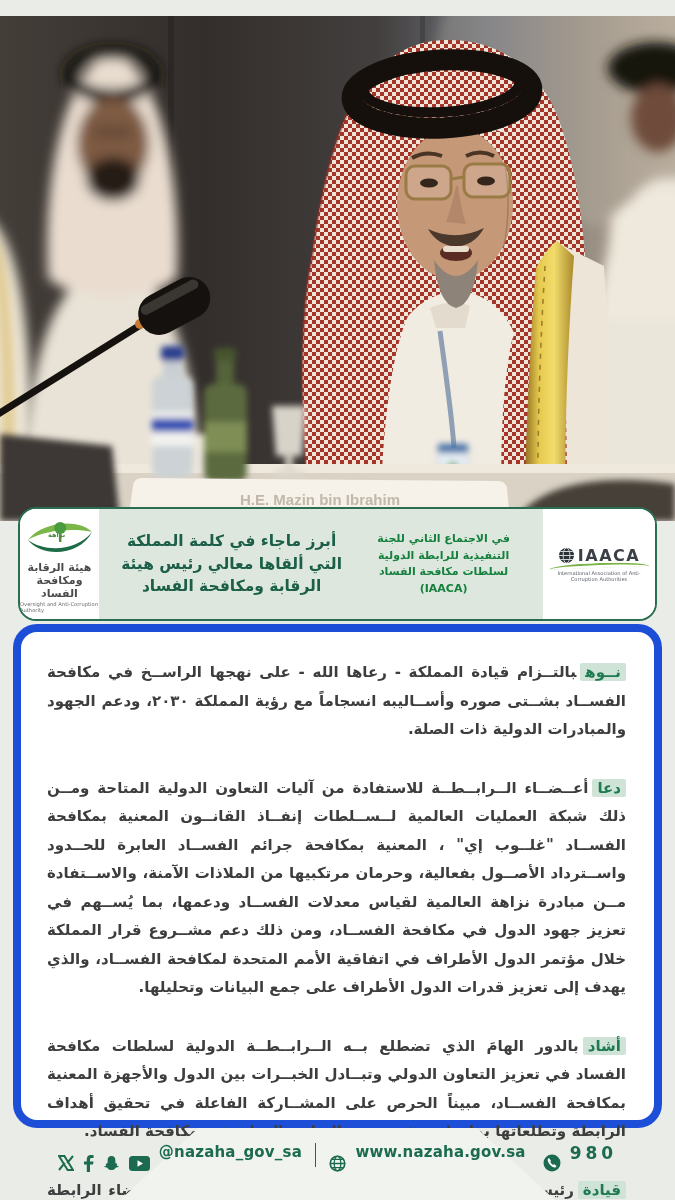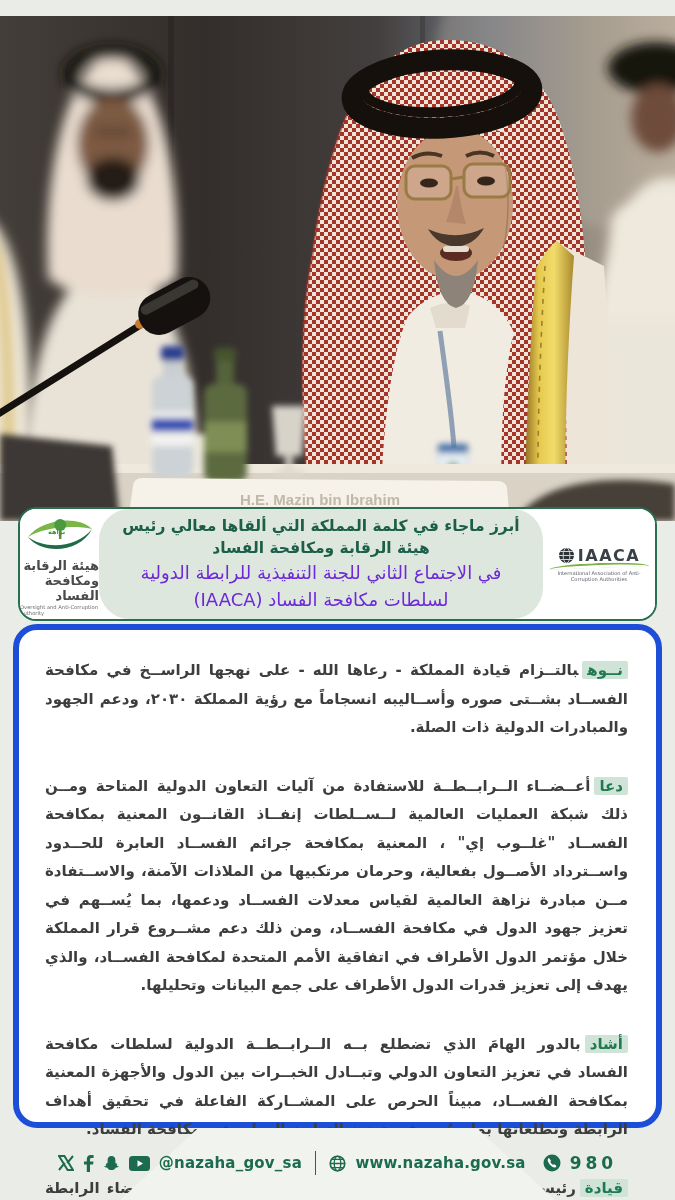--- a/index.html
+++ b/index.html
@@ -21,52 +21,52 @@
   .photo { position:absolute; left:0; top:16px; width:544px; height:505px; }
 
   
   .header-box{
     position:absolute; left:18px; top:507px; width:639px; height:114px;
     background:#ffffff; border:2px solid #2a6e52; border-radius:18px;
     display:flex; align-items:stretch; overflow:hidden;
   }
   .hdr-left{ width:79px; display:flex; flex-direction:column; align-items:center; justify-content:center; background:#fff; }
   .hdr-center{
-    flex:1; background:#dde7dd; display:flex; flex-direction:column;
-    align-items:center; justify-content:center; padding:6px 10px; text-align:center;border-radius:31px;
+    flex:1; background:#dde7dd; display:flex; flex-direction:row;
+    align-items:center; justify-content:center; padding:6px 10px; text-align:center;
   }
   .hdr-right{ width:112px; display:flex; flex-direction:column; align-items:center; justify-content:center; background:#fff; padding:16px 4px; }
   .title1{ color:#1b5f49; font-size:15.5px; font-weight:bold; line-height:1.45; direction:rtl; }
-  .title2{ color:#6d28d9; font-size:18px; font-weight:normal; line-height:1.5; direction:rtl; }
+  .title2{ color:#15803d; font-size:11px; font-weight:bold; line-height:1.5; direction:rtl; }
   .dateline{ color:#1b5f49; font-size:12px; font-weight:bold; margin-top:9px; direction:rtl; }
 
-  .nazaha-name-ar{ font-size:13px; font-weight:bold; color:#4a4a4a; margin-top:3px; direction:rtl; }
+  .nazaha-name-ar{ font-size:11px; font-weight:bold; color:#4a4a4a; margin-top:3px; direction:rtl;text-align:center; }
   .nazaha-name-en{ font-size:5.2px; color:#6a6a6a; margin-top:1px; }
 
   .iaaca-row{ display:flex; align-items:center; gap:3px; }
   .iaaca-acronym{ font-size:16px; font-weight:bold; color:#3a4045; letter-spacing:1.5px; }
   .iaaca-name{ font-size:5.1px; color:#5a6068; margin-top:2px; text-align:center; }
   .iaaca-swoosh{ width:100px; height:5px; border-radius:50%/100% 100% 0 0;
     border-top:2.5px solid #79b242; margin-top:-2px; transform:rotate(-2deg); }
 
   
   .body-card{
     position:absolute; left:13px; top:624px; width:649px; height:504px;
-    background:#ffffff; border:6px solid #1d4ed8; border-radius:24px;
+    background:#ffffff; border:8px solid #1d4ed8; border-radius:24px;
     padding:26px 28px 20px 26px;
     display:flex; flex-direction:column; gap:30px;
   }
   .para{ direction:rtl; text-align:justify; color:#3d3d3d; font-size:15px;
     font-weight:bold; line-height:28.5px; }
   .kw{ background:#cfe3d6; color:#1f7a52; padding:0 5px; border-radius:2px; margin-left:4px; }
 
   
   .footer{
     position:absolute; left:0; top:1143px; width:675px; height:40px;
-    display:flex; align-items:center; justify-content:center; gap:9px;
+    display:flex; justify-content:center; gap:9px;
     color:#1c6b50;
   }
   .footer svg{ display:block; }
   .f-handle,.f-site{ font-size:15px; font-weight:bold; color:#1c6b50; letter-spacing:.2px; }
   .f-div{ width:1.5px; height:24px; background:#1c6b50; margin:0 4px; }
   .f-phone{ font-size:17px; font-weight:bold; letter-spacing:4px; }
   .icon-btn{ display:flex; align-items:center; }
 </style>
 </head>
 <body>

